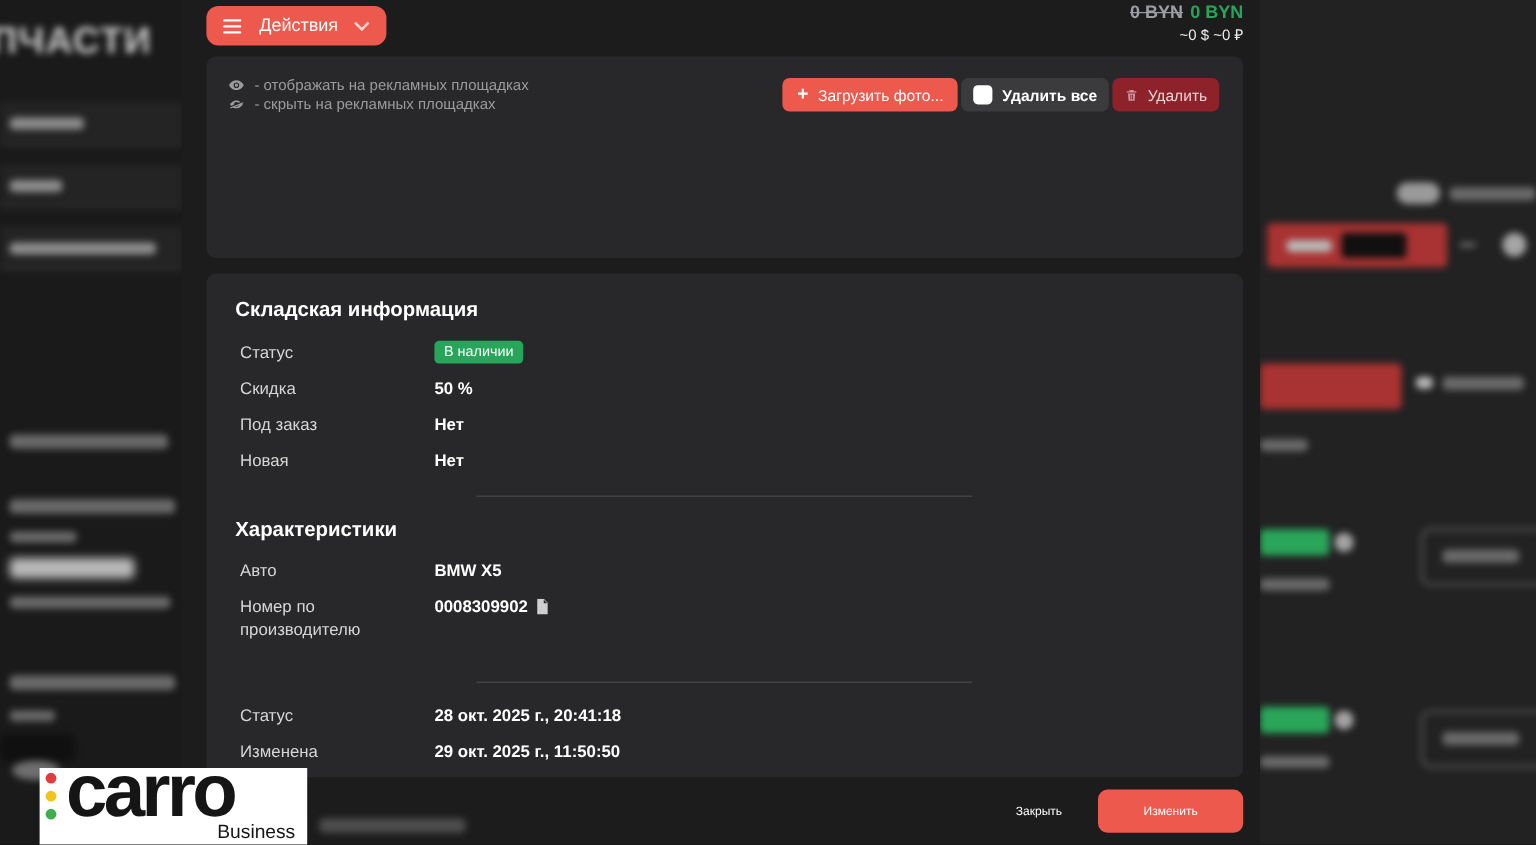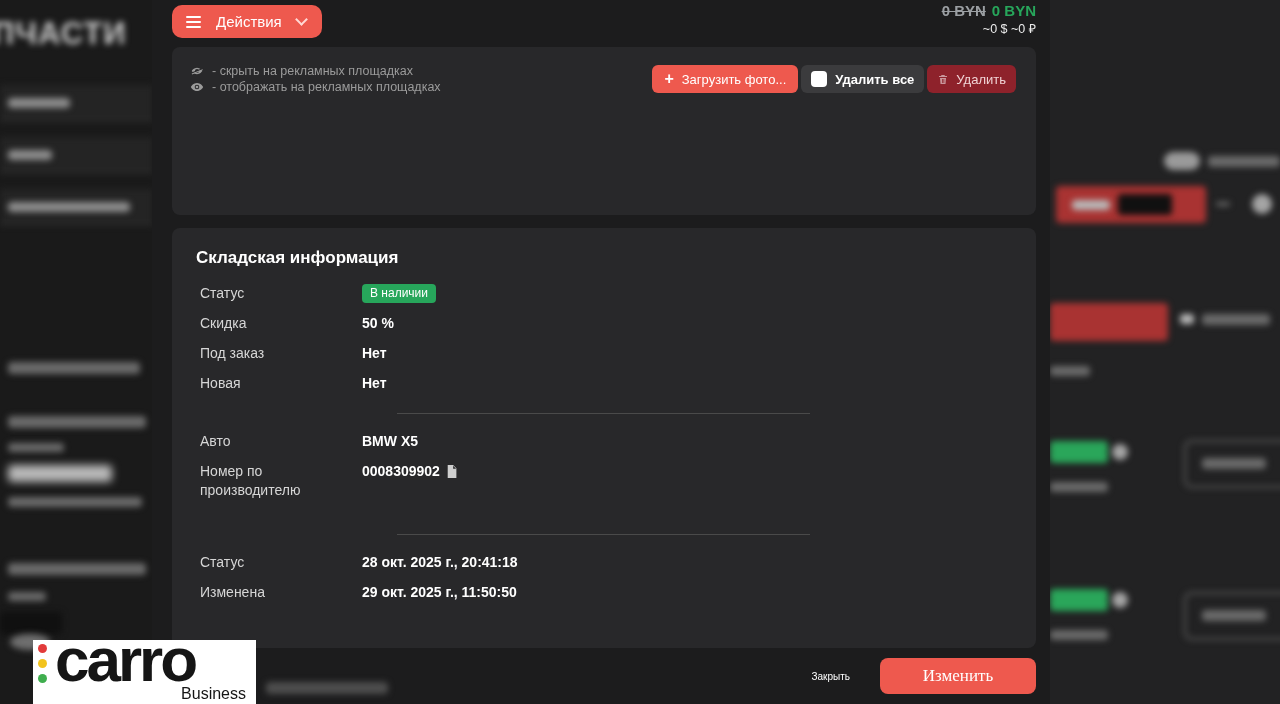--- a/index.html
+++ b/index.html
@@ -68,22 +68,22 @@
   .info-label{flex:0 0 162px;font-size:14px;color:#d6d6d6;line-height:19px;}
   .info-value{font-size:14px;font-weight:bold;color:#fff;line-height:19px;display:flex;align-items:center;gap:4px;text-align:center;}
   .badge{display:inline-block;background:var(--green);color:#fff;font-size:12px;font-weight:normal;
     padding:3px 8px;border-radius:4px;line-height:13px;}
   .divider{height:1px;background:#4a4a4a;margin:20px 0 18px 201px;width:413px;}
   .copy-icon{cursor:pointer;display:inline-flex;margin-left:2px;}
 
   .modal-footer{position:absolute;left:0;bottom:0;width:898px;height:56px;background:#1c1c1d;
     display:flex;align-items:center;justify-content:flex-end;gap:30px;padding-right:14px;}
   .btn-close{background:transparent;border:none;color:#fff;font-size:10px;cursor:pointer;}
-  .btn-edit{background:var(--accent);border:none;color:#fff;font-size:17px;border-radius:8px;
-    width:156px;height:36px;cursor:pointer;font-family:Liberation Serif, serif;}
+  .btn-edit{background:var(--accent);border:none;color:#fff;font-size:10px;border-radius:8px;
+    width:121px;height:36px;cursor:pointer;}
 
   
   .logo{position:absolute;left:33px;top:640px;width:223px;height:64px;background:#fff;z-index:20;overflow:hidden;}
   .logo-dots{position:absolute;left:5px;top:4px;display:flex;flex-direction:column;gap:6px;}
   .logo-dots i{width:9px;height:9px;border-radius:50%;display:block;}
   .logo-brand{position:absolute;left:22px;top:-16px;font-size:62px;font-weight:bold;color:#151515;letter-spacing:-3px;}
   .logo-sub{position:absolute;right:10px;bottom:1px;font-size:16px;color:#151515;}
   .bg-ellipse{position:absolute;left:10px;top:634px;width:40px;height:16px;background:#6f6f6f;border-radius:50%;z-index:19;}
   .footer-blob{position:absolute;left:266px;top:682px;width:122px;height:12px;background:#4e4e4e;border-radius:4px;z-index:18;}
 </style>
@@ -160,31 +160,31 @@
       <div>
         <span class="money-old">0 BYN</span><span class="money-new">0 BYN</span>
       </div>
       <div class="money-approx">~0 $ ~0 ₽</div>
     </div>
 
     <div class="card card-photos">
       <div class="legend">
         <div class="legend-row">
           <svg width="14" height="14" viewBox="0 0 24 24" fill="#9b9b9b">
+              <path d="M12 5C6 5 2.3 10 1.5 12 2.3 14 6 19 12 19s9.7-5 10.5-7C21.7 10 18 5 12 5zm0 11a4 4 0 1 1 0-8 4 4 0 0 1 0 8zm0-6.3a2.3 2.3 0 1 0 0 4.6 2.3 2.3 0 0 0 0-4.6z"></path>
+            </svg>
+          <span>- отображать на рекламных площадках</span>
+        </div>
+        <div class="legend-row">
+          <svg width="14" height="14" viewBox="0 0 24 24" fill="#9b9b9b">
               <path d="M12 6.5c5 0 8.2 4 9 5.5-.8 1.5-4 5.5-9 5.5s-8.2-4-9-5.5c.8-1.5 4-5.5 9-5.5zm0 9a3.5 3.5 0 1 0 0-7 3.5 3.5 0 0 0 0 7z"></path>
               <rect x="1" y="11" width="22" height="2" transform="rotate(-22 12 12)" fill="#28282a"></rect>
               <rect x="2" y="12.6" width="20" height="1.6" transform="rotate(-22 12 12)"></rect>
             </svg>
           <span>- скрыть на рекламных площадках</span>
-        </div>
-        <div class="legend-row">
-          <svg width="14" height="14" viewBox="0 0 24 24" fill="#9b9b9b">
-              <path d="M12 5C6 5 2.3 10 1.5 12 2.3 14 6 19 12 19s9.7-5 10.5-7C21.7 10 18 5 12 5zm0 11a4 4 0 1 1 0-8 4 4 0 0 1 0 8zm0-6.3a2.3 2.3 0 1 0 0 4.6 2.3 2.3 0 0 0 0-4.6z"></path>
-            </svg>
-          <span>- отображать на рекламных площадках</span>
         </div>
       </div>
 
       <div class="photo-toolbar">
         <button class="btn btn-upload">
           <span class="plus">+</span>
           <span>Загрузить фото...</span>
         </button>
         <button class="btn btn-select">
           <span class="checkbox"></span>
@@ -216,20 +216,21 @@
         <div class="info-label">Под заказ</div>
         <div class="info-value">Нет</div>
       </div>
       <div class="info-row">
         <div class="info-label">Новая</div>
         <div class="info-value">Нет</div>
       </div>
 
       <div class="divider"></div>
 
+      <div class="section-title">Характеристики</div>
 
       <div class="info-row" style="margin-top:14px;">
         <div class="info-label">Авто</div>
         <div class="info-value">BMW X5</div>
       </div>
       <div class="info-row">
         <div class="info-label">Номер по производителю</div>
         <div class="info-value">
           <span>0008309902</span>
           <span class="copy-icon">

